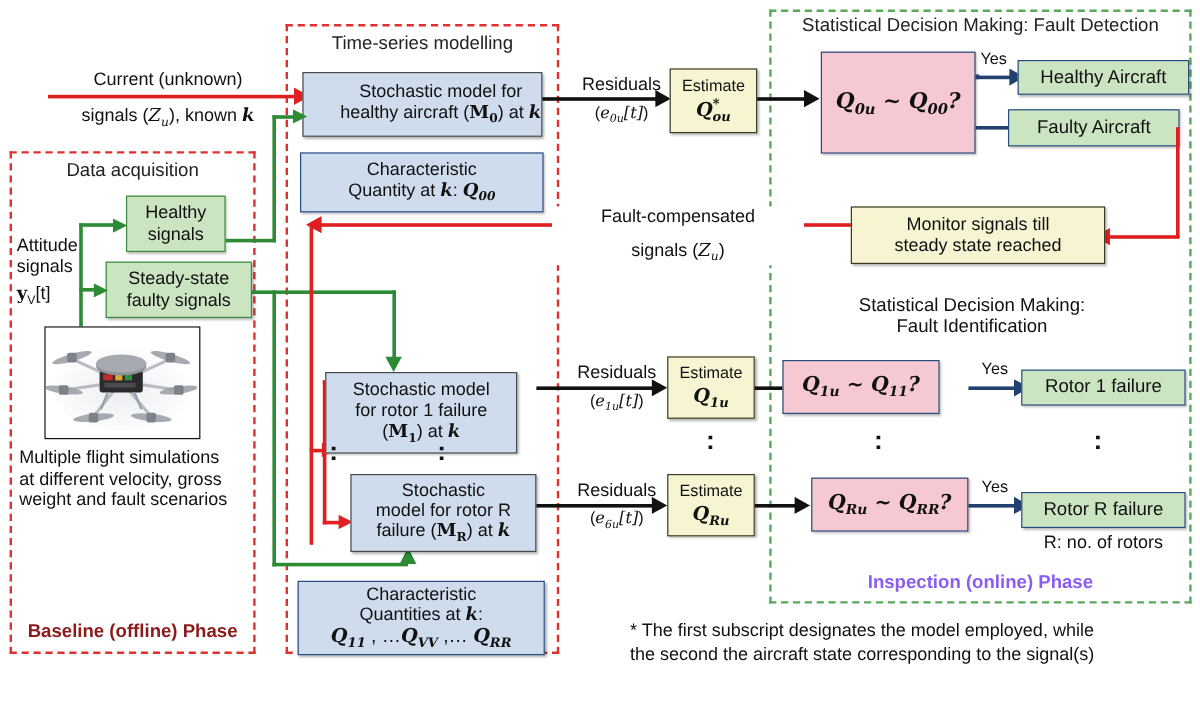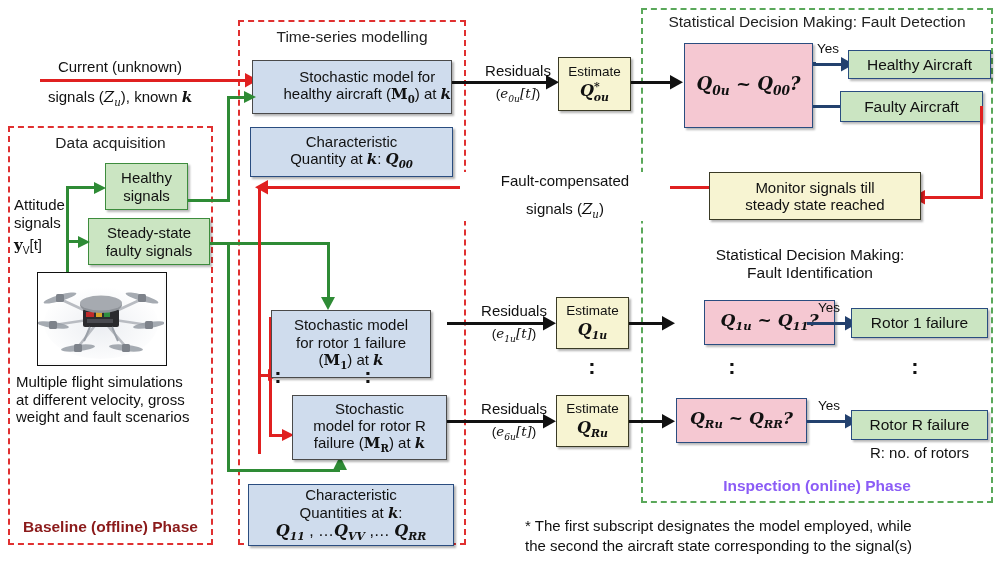--- a/index.html
+++ b/index.html
@@ -105,21 +105,21 @@
 
   <div class="lbl lbl-c" style="left:660px;top:246px;width:300px;font-size:15.5px;">
     <div>Statistical Decision Making:</div>
     <div>Fault Identification</div>
   </div>
 
   <div class="lbl lbl-c phase-red" style="left:8px;top:518px;width:205px;">Baseline (offline) Phase</div>
   <div class="lbl lbl-c phase-red" style="left:238px;top:520px;width:228px;">Baseline (offline) Phase</div>
   <div class="lbl lbl-c phase-green" style="left:641px;top:477px;width:352px;">Inspection (online) Phase</div>
 
-  <div class="lbl lbl-c" style="left:14px;top:58px;width:212px;text-align:center;">
+  <div class="lbl lbl-c" style="left:34px;top:58px;width:212px;text-align:center;">
     <div>Current (unknown)</div>
     <div style="margin-top:12px;">
       <span>signals (</span><span class="mi">Z</span><sub class="mi">u</sub><span>), known </span><span class="mb">k</span>
     </div>
   </div>
 
   <div class="ln red" style="left:40px;top:79px;width:210px;height:2.6px;"></div>
   <svg class="abs" style="left:245px;top:73px;" width="14" height="15">
     <polygon points="0,0 13,7.2 0,14.4" fill="#e02020"></polygon>
   </svg>
@@ -399,21 +399,21 @@
       <div style="font-size:16px;margin-top:2px;">
         <span class="mb">Q</span><sub class="mb">1u</sub>
       </div>
     </div>
   </div>
   <div class="ln black" style="left:629px;top:322px;width:38px;height:2.6px;"></div>
   <svg class="abs" style="left:662px;top:316px;" width="14" height="15">
     <polygon points="0,0 13,7.2 0,14.4" fill="#111"></polygon>
   </svg>
 
-  <div class="box box-pink" style="left:704px;top:300px;width:131px;height:45px;font-size:17px;">
+  <div class="box box-pink" style="left:652px;top:300px;width:131px;height:45px;font-size:17px;">
     <div>
       <span class="mb">Q</span><sub class="mb">1u</sub><span class="mb"> ~ </span><span class="mb">Q</span><sub class="mb">11</sub><span class="mb">?</span>
     </div>
   </div>
 
   <div class="lbl lbl-sm" style="left:818px;top:300px;">Yes</div>
   <div class="ln navy" style="left:807px;top:322px;width:43px;height:2.6px;"></div>
   <svg class="abs" style="left:845px;top:316px;" width="14" height="15">
     <polygon points="0,0 13,7.2 0,14.4" fill="#23416e"></polygon>
   </svg>

